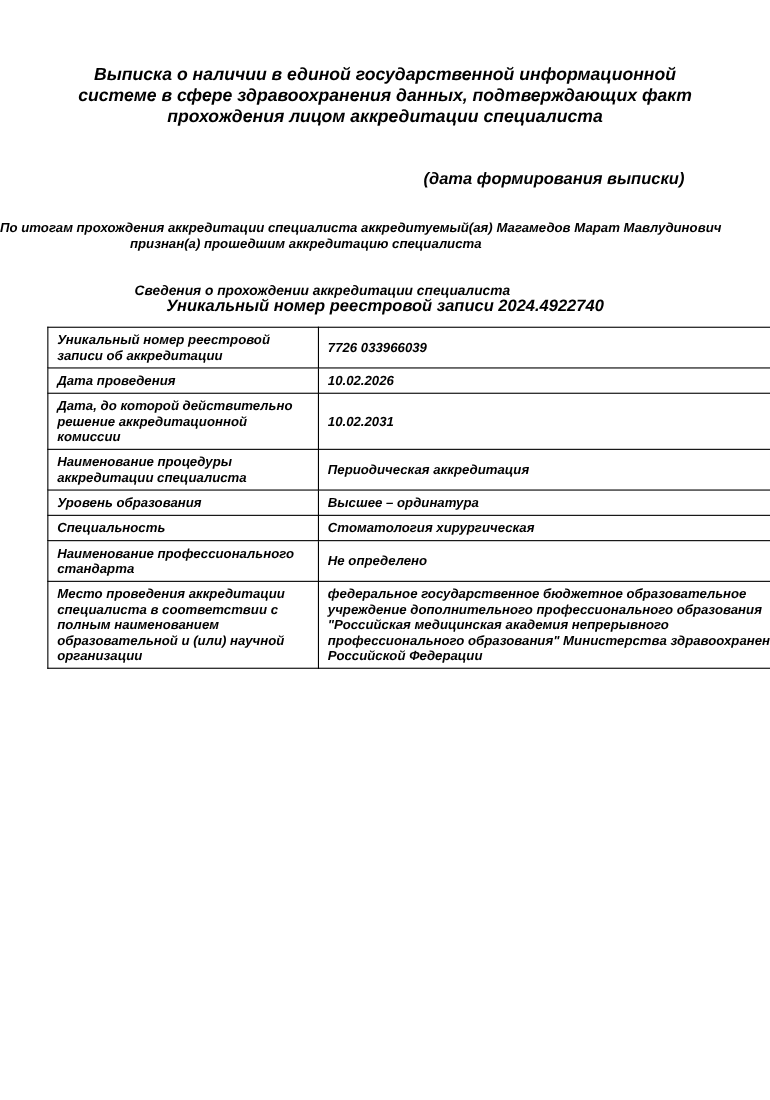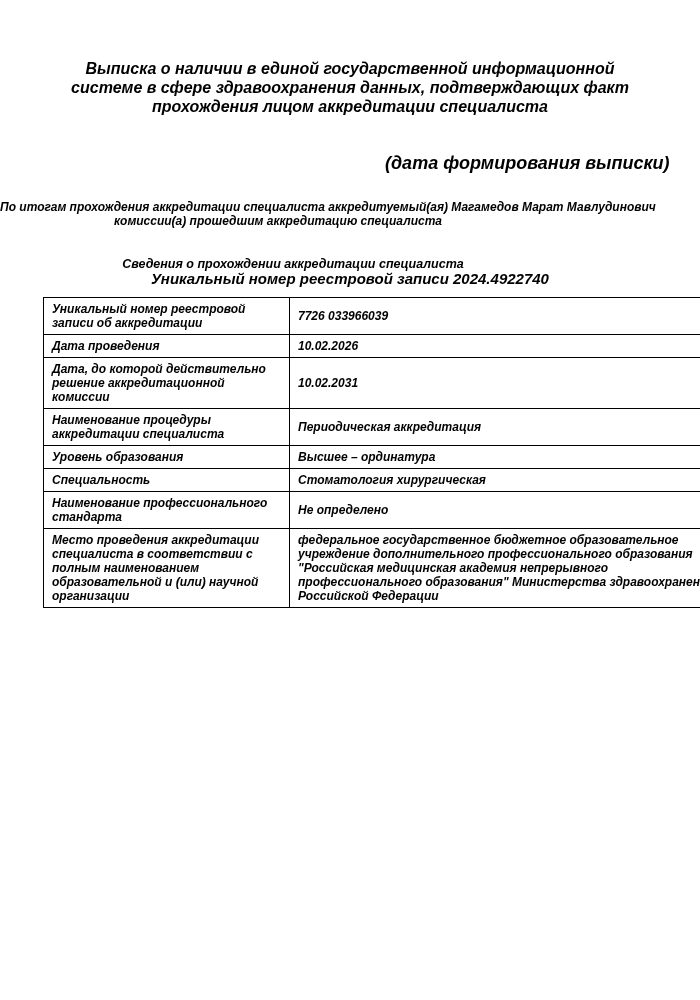--- a/index.html
+++ b/index.html
@@ -31,21 +31,21 @@
     width: 190px;
     text-align: center;
   }
   .date-value {
     font-size: 12.5px;
     line-height: 15px;
     padding-bottom: 2px;
     border-bottom: 2px solid #000000;
   }
   .date-caption {
-    font-size: 18px;
+    font-size: 15px;
     line-height: 14px;
     padding-top: 13px;
     white-space: nowrap;
   }
   .intro {
     position: absolute;
     top: 201px;
     left: 0;
     width: 556px;
     text-align: center;
@@ -98,21 +98,21 @@
     <div class="title-line">системе в сфере здравоохранения данных, подтверждающих факт</div>
     <div class="title-line">прохождения лицом аккредитации специалиста</div>
   </div>
 
   <div class="date-block">
     <div class="date-caption">(дата формирования выписки)</div>
   </div>
 
   <div class="intro">
     <div class="intro-line">По итогам прохождения аккредитации специалиста аккредитуемый(ая) Магамедов Марат Мавлудинович</div>
-    <div class="intro-line">комиссии(а) прошедшим аккредитацию специалиста</div>
+    <div class="intro-line">признан(а) прошедшим аккредитацию специалиста</div>
   </div>
 
   <div class="section-heading">Сведения о прохождении аккредитации специалиста</div>
 
   <div class="record-number">Уникальный номер реестровой записи 2024.4922740</div>
 
   <table class="acc">
     <tbody>
       <tr>
         <td class="cell-label">Уникальный номер реестровой записи об аккредитации</td>

